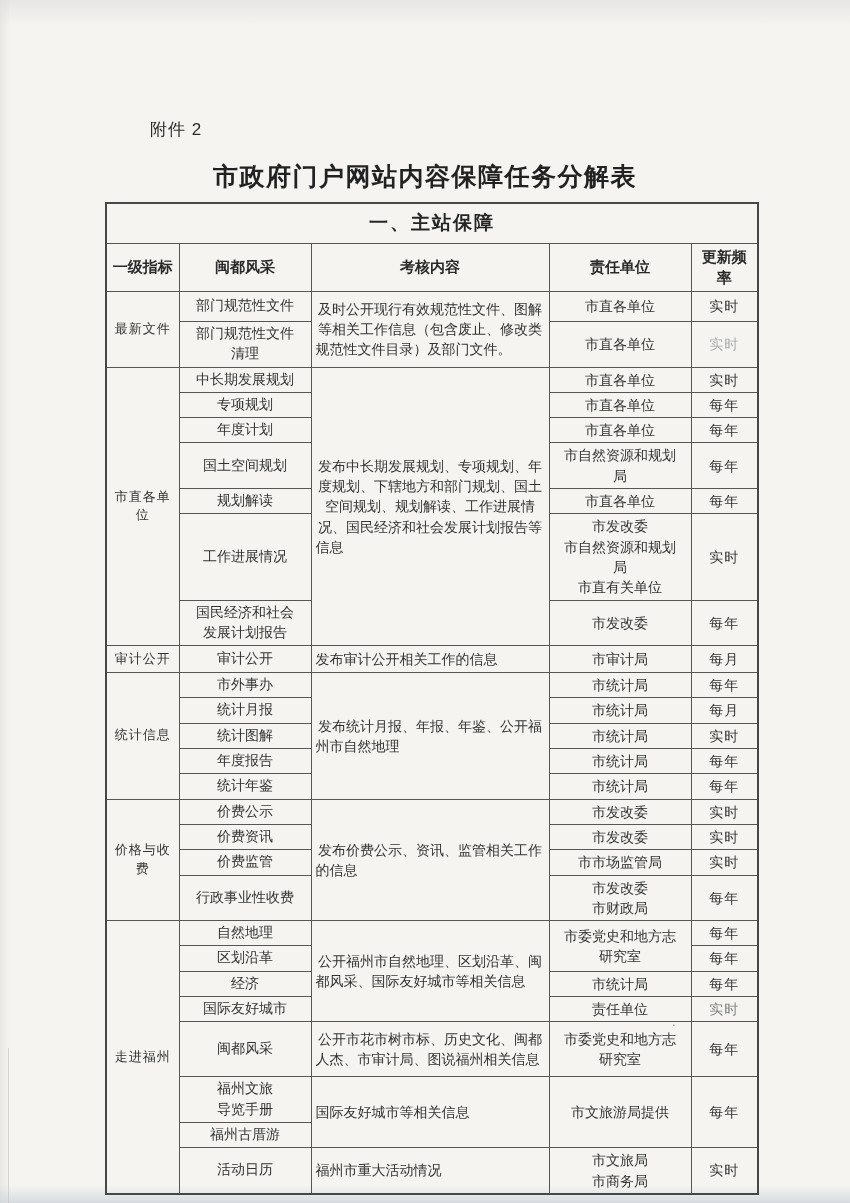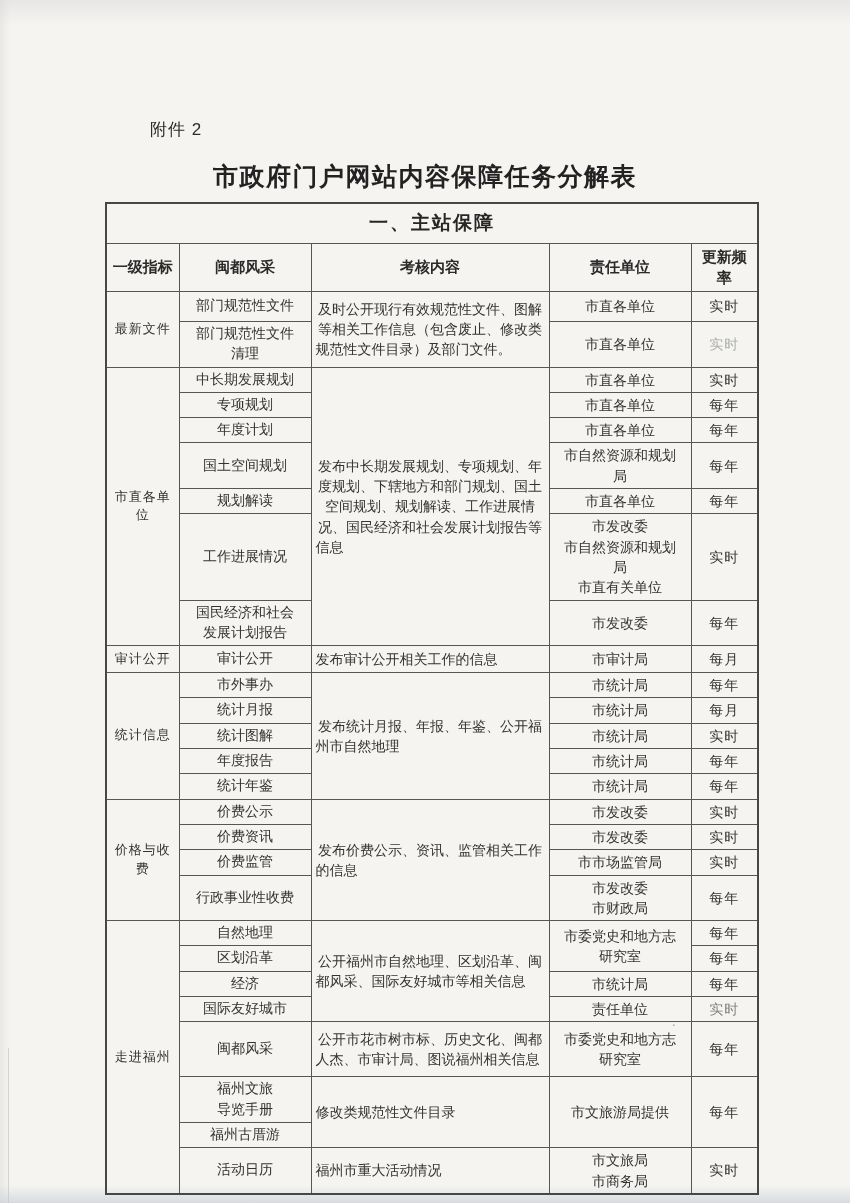--- a/index.html
+++ b/index.html
@@ -212,21 +212,21 @@
     <tr style="height:55px">
       <td class="c-l2">闽都风采</td>
       <td class="c-content">公开市花市树市标、历史文化、闽都人杰、市审计局、图说福州相关信息</td>
       <td class="c-unit">市委党史和地方志
 研究室</td>
       <td class="c-freq">每年</td>
     </tr>
     <tr style="height:44px">
       <td class="c-l2">福州文旅
 导览手册</td>
-      <td class="c-content short" rowspan="2">修改类规范性文件目录</td>
+      <td class="c-content short" rowspan="2">国际友好城市等相关信息</td>
       <td class="c-unit" rowspan="2">市文旅游局提供</td>
       <td class="c-freq vtop" rowspan="2">每年</td>
     </tr>
     <tr style="height:22px">
       <td class="c-l2">福州古厝游</td>
     </tr>
     <tr style="height:42px">
       <td class="c-l2">活动日历</td>
       <td class="c-content short">福州市重大活动情况</td>
       <td class="c-unit">市文旅局

